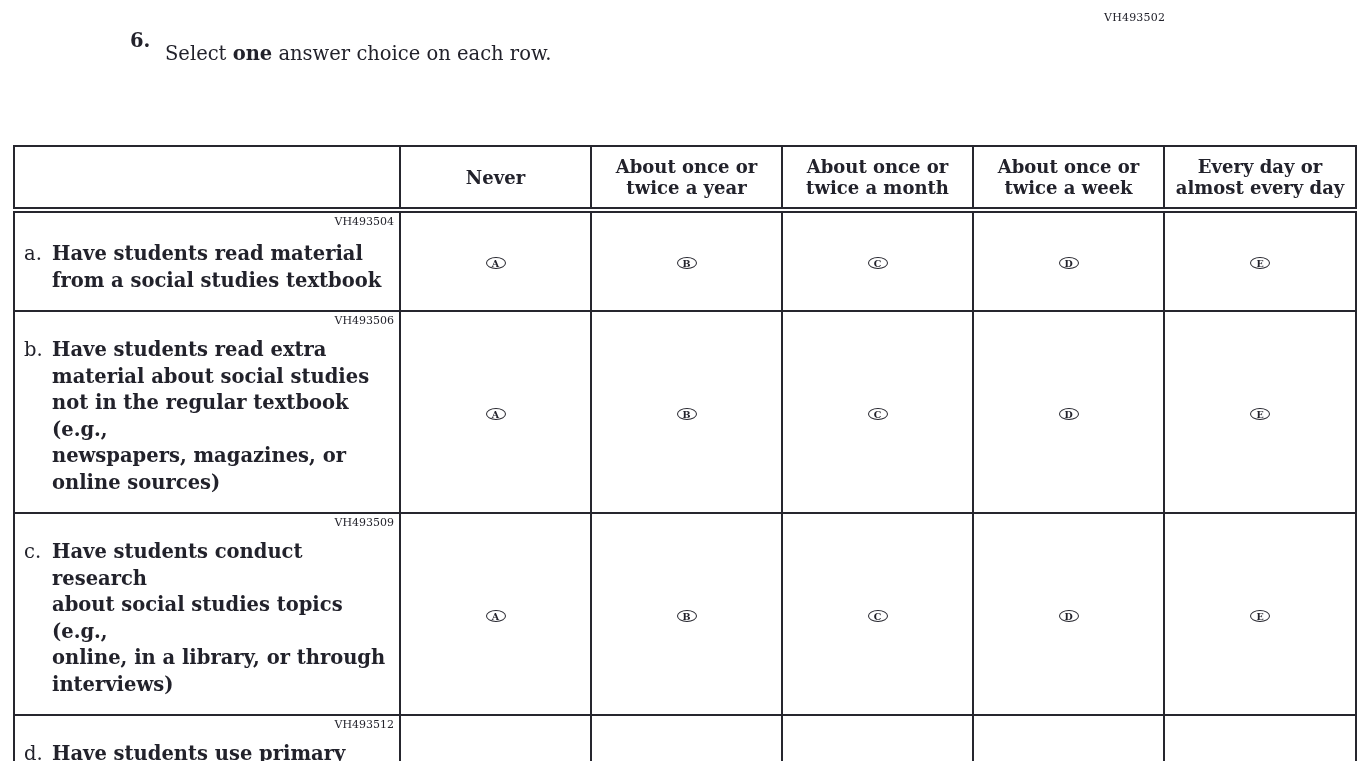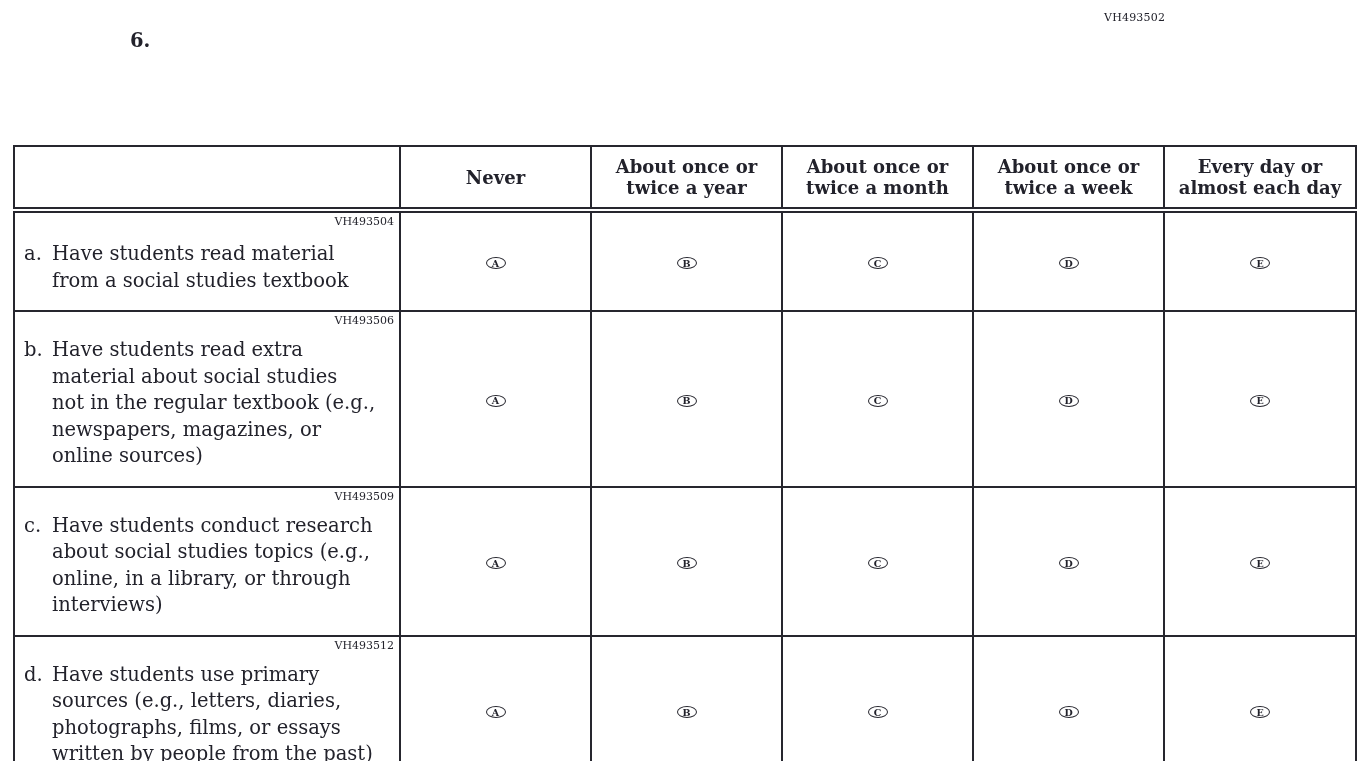--- a/index.html
+++ b/index.html
@@ -83,21 +83,21 @@
     line-height: 14px;
   }
   .stem-line {
     display: flex;
     font-size: 19.5px;
     line-height: 26.5px;
     margin-top: 9px;
   }
   .row-a .stem-line { margin-top: 12px; }
   .row-label { flex: none; width: 28px; }
-  .row-text { flex: 1; white-space: pre-line; }
+  .row-text { flex: 1; white-space: pre-line; font-weight: bold; }
 
   td.opt {
     text-align: center;
     vertical-align: middle;
   }
   .bubble {
     display: inline-flex;
     align-items: center;
     justify-content: center;
     width: 20px; height: 12px;
@@ -113,20 +113,21 @@
   }
 </style>
 </head>
 <body>
 
 <div class="doc-code">VH493502</div>
 
 <div class="question-block">
   <span class="qnum">6.</span>
   <div class="qbody">
+    <p class="instruction"><span>Select </span><b>one</b><span> answer choice on each row.</span></p>
   </div>
 </div>
 
 <table class="survey">
   <colgroup>
     <col style="width:386px">
     <col style="width:191px">
     <col style="width:191px">
     <col style="width:191px">
     <col style="width:191px">
@@ -136,21 +137,21 @@
     <tr>
       <th></th>
       <th>Never</th>
       <th>About once or
 twice a year</th>
       <th>About once or
 twice a month</th>
       <th>About once or
 twice a week</th>
       <th>Every day or
-almost each day</th>
+almost every day</th>
     </tr>
   </thead>
   <tbody>
     <tr class="row-a">
       <td class="stem">
         <div class="item-code">VH493504</div>
         <div class="stem-line">
           <span class="row-label">a.</span>
           <span class="row-text">Have students read material
 from a social studies textbook</span>

